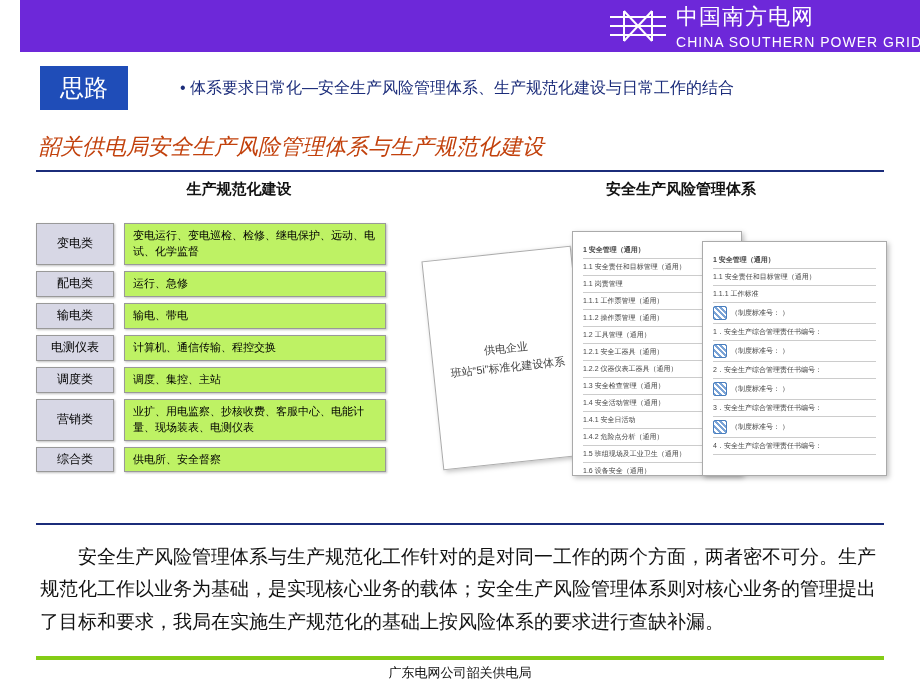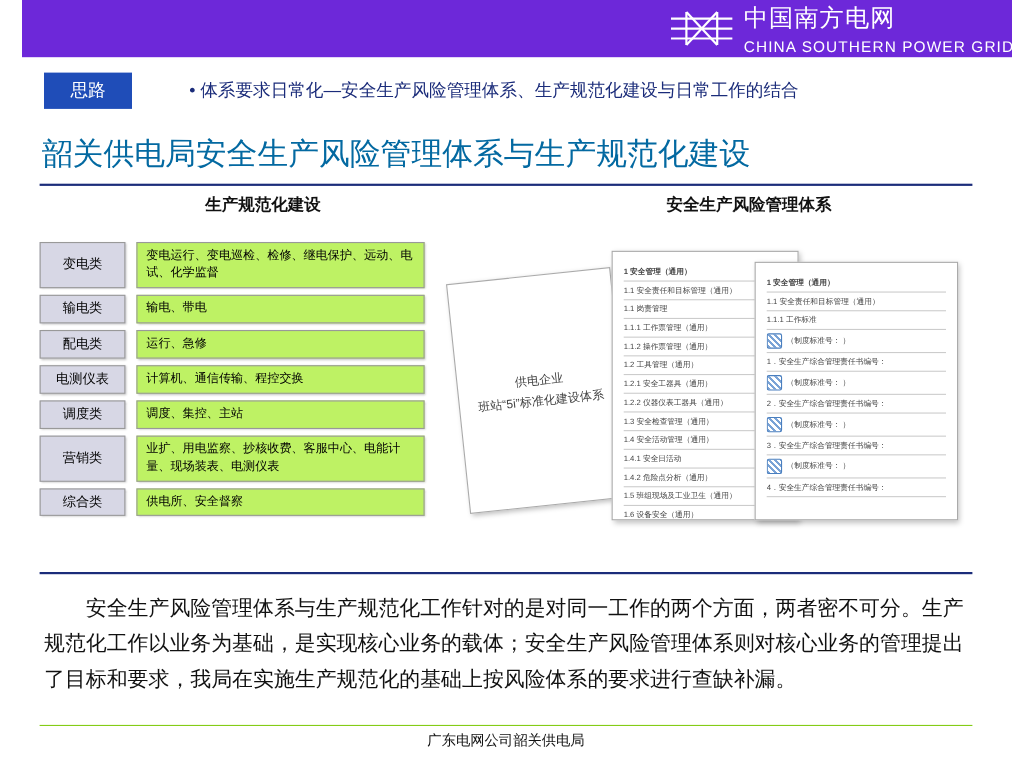--- a/index.html
+++ b/index.html
@@ -29,52 +29,53 @@
   .topline {
     display: flex;
     align-items: center;
     padding: 14px 30px 8px 40px;
     gap: 52px;
   }
   .tag {
     background: #1f4db8;
     color: #fff;
     padding: 6px 20px;
-    font-size: 16px;
+    font-size: 24px;
     min-width: 80px;
     text-align: center;
   }
   .topline-text {
     color: #1b2c7a;
     font-size: 16px;
   }
   .main-title {
-    color: #0369a1;
-    font-size: 28px;
+    color: #c2410c;
+    font-size: 22px;
     padding: 14px 0 6px 38px;
+    font-style: italic;
   }
   .title-divider {
     height: 2px;
     background: #1b2c7a;
     margin: 2px 36px 0 36px;
   }
   .section-labels {
     display: flex;
     justify-content: space-around;
     padding: 8px 40px 6px 40px;
     font-weight: 600;
     font-size: 15px;
     color: #111;
     gap: 44px;
   }
   .section-labels > div { flex:1; text-align:center; }
   .content {
     display: flex;
     padding: 18px 36px 0 36px;
-    gap: 20px;
+    gap: 36px;
   }
   .left-col { flex: 0 0 350px; }
   .row {
     display: flex;
     align-items: stretch;
     gap: 10px;
     margin-bottom: 6px;
   }
   .cat {
     flex: 0 0 78px;
@@ -139,21 +140,21 @@
     line-height: 1.7;
     text-indent: 2em;
   }
   .footer {
     position: absolute;
     bottom: 8px;
     left: 0; right: 0;
     text-align: center;
     font-size: 13px;
     color: #111;
-    border-top: 1px solid #84cc16;
+    border-top: 4px solid #84cc16;
     padding-top: 4px;
     margin: 0 36px;
   }
 </style>
 </head>
 <body>
 
 <div class="header-bar">
   <div class="logo-block">
     <span class="logo-icon">
@@ -189,26 +190,26 @@
   <div>安全生产风险管理体系</div>
 </div>
 
 <div class="content">
   <div class="left-col">
     <div class="row">
       <div class="cat">变电类</div>
       <div class="detail">变电运行、变电巡检、检修、继电保护、远动、电试、化学监督</div>
     </div>
     <div class="row">
+      <div class="cat">配电类</div>
+      <div class="detail">运行、急修</div>
+    </div>
+    <div class="row">
       <div class="cat">输电类</div>
       <div class="detail">输电、带电</div>
-    </div>
-    <div class="row">
-      <div class="cat">配电类</div>
-      <div class="detail">运行、急修</div>
     </div>
     <div class="row">
       <div class="cat">电测仪表</div>
       <div class="detail">计算机、通信传输、程控交换</div>
     </div>
     <div class="row">
       <div class="cat">调度类</div>
       <div class="detail">调度、集控、主站</div>
     </div>
     <div class="row">

